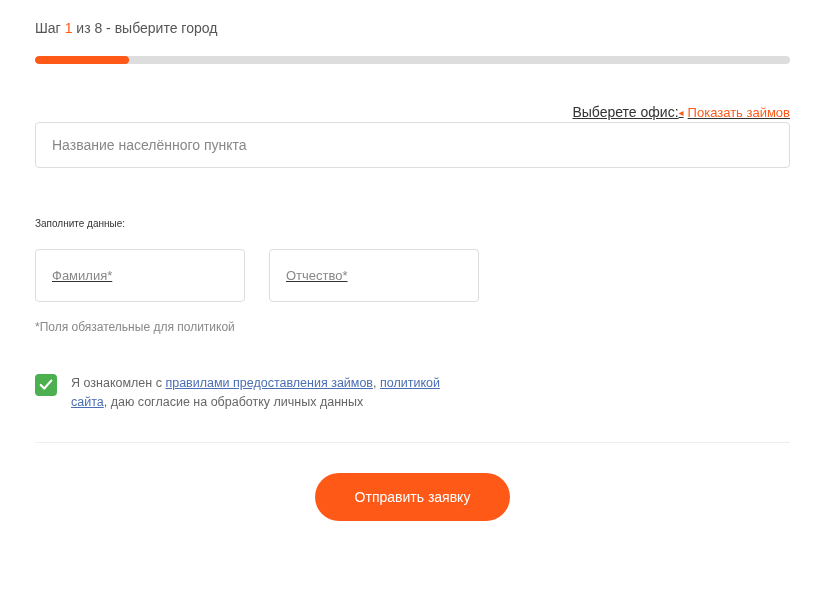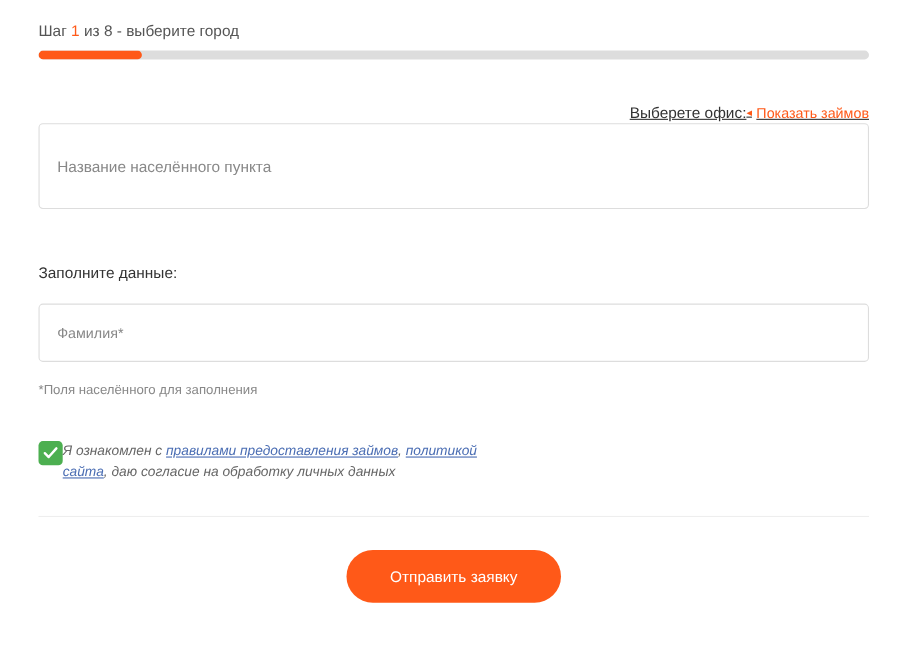--- a/index.html
+++ b/index.html
@@ -6,21 +6,21 @@
 body {
   font-family: Arial, sans-serif;
   background: #fff;
   padding: 20px 35px;
   width: 825px;
   color: #333;
 }
 .step-header {
   font-size: 14px;
   color: #555;
-  margin-bottom: 10px;
+  margin-bottom: 20px;
 }
 .step-header .current { color: #ff5918; }
 .progress-bar {
   width: 100%;
   height: 8px;
   background: #ddd;
   border-radius: 4px;
   overflow: hidden;
   margin-bottom: 40px;
 }
@@ -47,59 +47,60 @@
   cursor: pointer;
   display: flex;
   align-items: center;
   gap: 4px;
 }
 .map-link-arrow {
   font-size: 10px;
 }
 .city-input {
   width: 100%;
-  padding: 30px 16px;
+  padding: 14px 16px;
   border: 1px solid #ddd;
   border-radius: 4px;
   font-size: 14px;
   color: #404040;
   margin-bottom: 50px;
 }
 .city-input::placeholder { color: #888; }
 .form-section-title {
-  font-size: 14px;
+  font-size: 10px;
   color: #333;
   margin-bottom: 20px;
 }
 .form-grid {
   display: grid;
-  grid-template-columns: repeat(1, 1fr);
+  grid-template-columns: repeat(5, 1fr);
   gap: 24px;
   margin-bottom: 18px;
+  text-decoration: underline;
 }
 .form-input {
   padding: 18px 16px;
   border: 1px solid #ddd;
   border-radius: 4px;
   font-size: 13px;
   color: #333;
 }
 .form-input::placeholder { color: #888; }
 .required-note {
   font-size: 12px;
   color: #888;
   margin-bottom: 40px;
 }
 .consent-row {
   display: flex;
   align-items: flex-start;
+  gap: 14px;
   margin-bottom: 30px;
   padding-bottom: 30px;
   border-bottom: 1px solid #eee;
-  font-style: italic;
 }
 .checkbox {
   width: 22px;
   height: 22px;
   background: #4caf50;
   border-radius: 4px;
   display: flex;
   align-items: center;
   justify-content: center;
   flex-shrink: 0;
@@ -151,23 +152,24 @@
     <span>Показать займов</span>
   </div>
 </div>
 
 <input type="text" class="city-input" placeholder="Название населённого пункта" style="">
 
 <div class="form-section-title">Заполните данные:</div>
 
 <div class="form-grid">
   <input type="text" class="form-input" placeholder="Фамилия*" style="">
+  <input type="text" class="form-input" placeholder="Отчество*" style="">
 </div>
 
-<div class="required-note">*Поля населённого для заполнения</div>
+<div class="required-note">*Поля обязательные для политикой</div>
 
 <div class="consent-row">
   <div class="checkbox">
     <svg viewBox="0 0 16 16">
         <path d="M2 8 L6 12 L14 3" stroke="#fff" stroke-width="2.5" fill="none" stroke-linecap="round" stroke-linejoin="round"></path>
       </svg>
   </div>
   <div class="consent-text">
     <span>Я ознакомлен с </span><a>правилами предоставления займов</a><span>, </span><a>политикой сайта</a><span>, даю согласие на обработку личных данных</span>
   </div>

